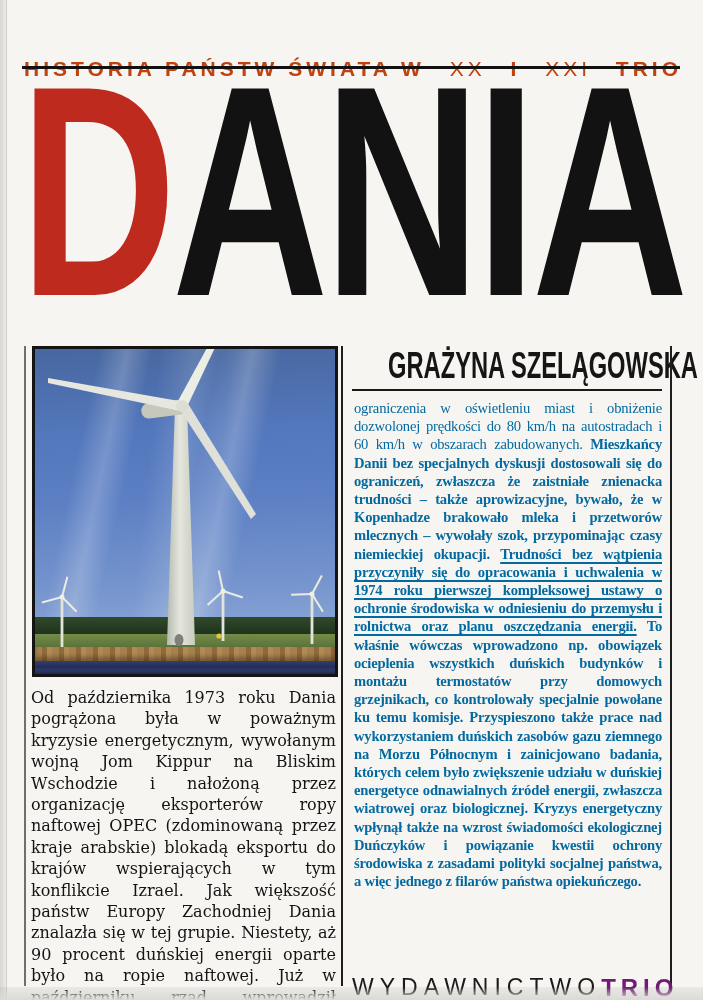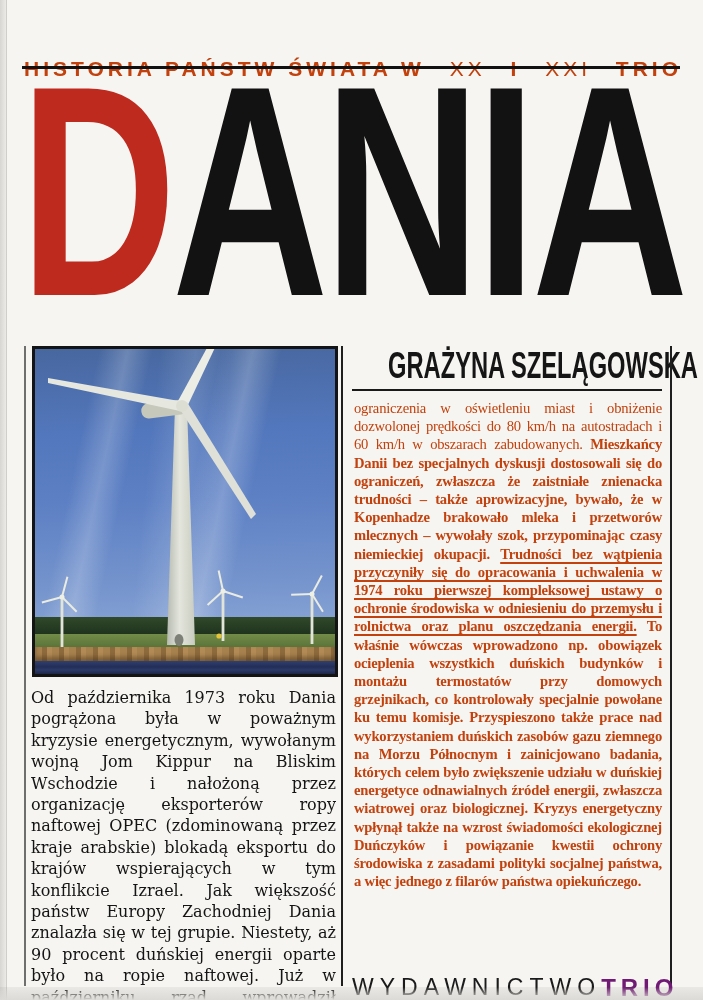--- a/index.html
+++ b/index.html
@@ -63,21 +63,21 @@
   
   .left-col{position:absolute;left:31px;top:687px;width:305px;
     font-family:"DejaVu Serif",serif;font-size:16px;line-height:21.4px;
     text-align:justify;color:#141414;}
   .left-col p{margin:0;}
   .lead-bold{font-weight:normal;}
 
   
   .right-col{position:absolute;left:354px;top:399px;width:308px;
     font-family:"Liberation Serif",serif;font-size:14.6px;line-height:18.2px;
-    letter-spacing:-0.2px;text-align:justify;color:#c2410c;}
+    letter-spacing:-0.2px;text-align:justify;color:#0369a1;}
   .right-col p{margin:0;}
   .rb{font-weight:bold;}
   .ru{font-weight:bold;text-decoration:underline;text-decoration-thickness:1.5px;text-underline-offset:3px;}
 
   
   .publisher{position:absolute;left:352px;top:974px;width:310px;
     display:flex;justify-content:space-between;align-items:flex-start;white-space:nowrap;}
   .publisher .pub-name{font-size:23px;font-weight:normal;letter-spacing:6px;color:#1a1a1a;}
   .publisher .pub-imprint{font-size:24px;font-weight:bold;letter-spacing:5px;color:#701a75;}
 </style>

